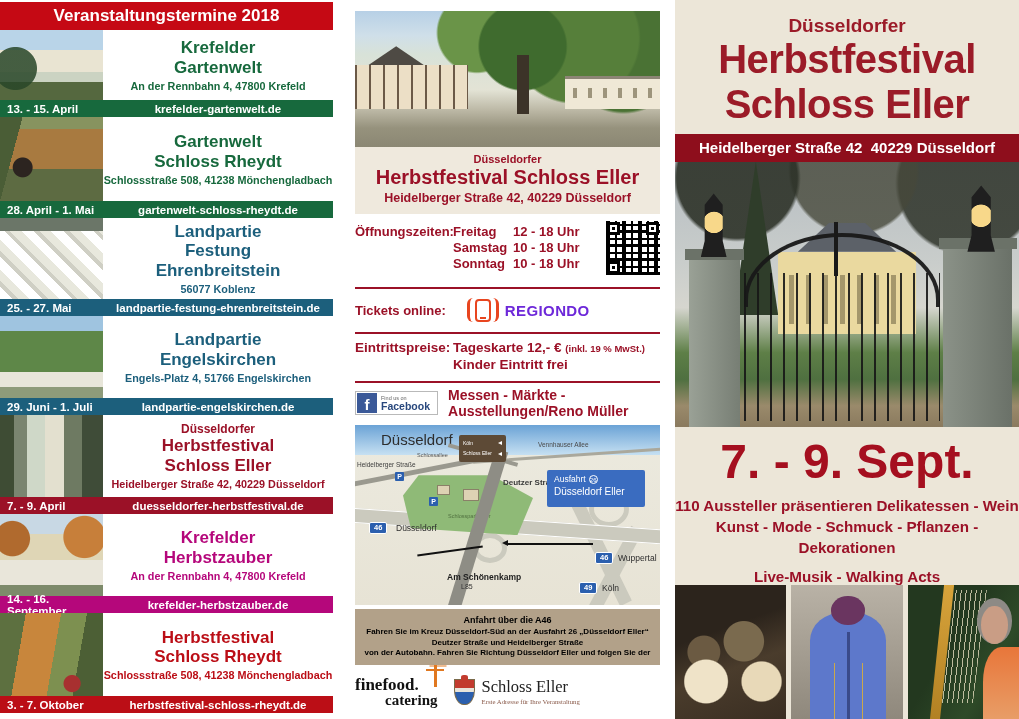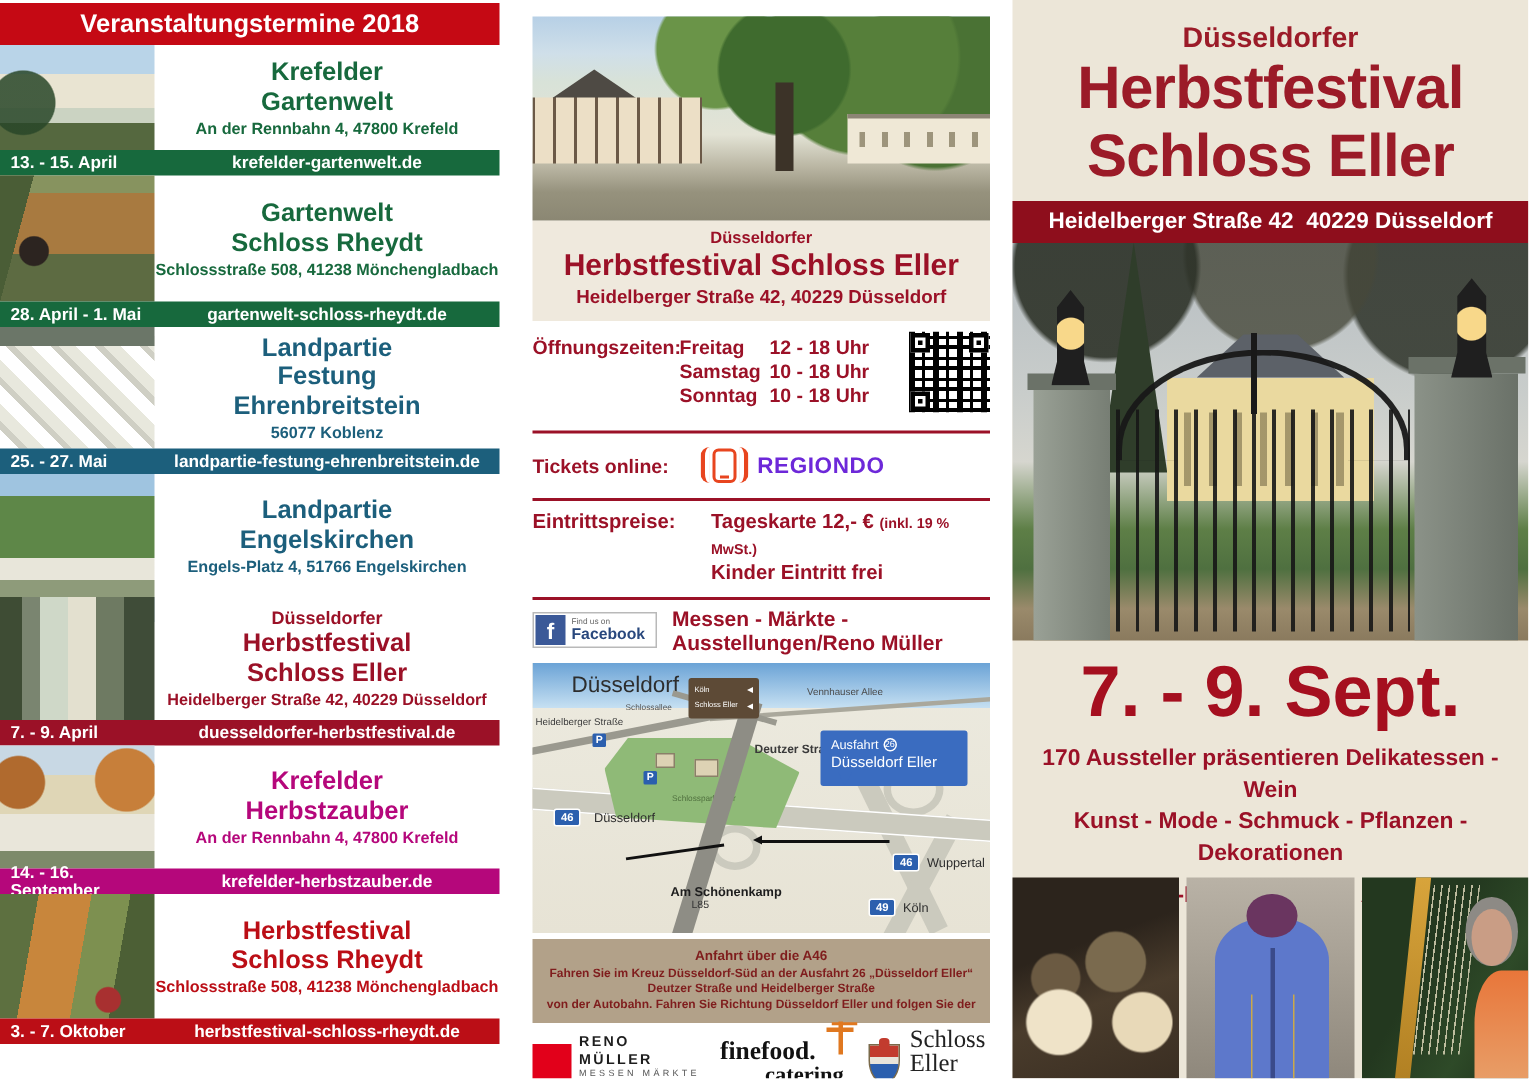--- a/index.html
+++ b/index.html
@@ -81,21 +81,21 @@
   .tickets-row { display:flex; align-items:center; gap:7px; height:30px; font-weight:bold; font-size:13px; }
   .tk-logo { display:flex; align-items:center; gap:2px; margin-left:14px; cursor:pointer; }
   .tk-brl { width:6px; height:24px; border-left:3px solid #e8451f; border-radius:10px 0 0 10px; }
   .tk-brr { width:6px; height:24px; border-right:3px solid #e8451f; border-radius:0 10px 10px 0; }
   .ph-icon { width:16px; height:23px; border:2.5px solid #e8451f; border-radius:4px; position:relative; }
   .ph-icon::after { content:""; position:absolute; bottom:1px; left:50%; margin-left:-3px; width:6px; height:2px; background:#e8451f; }
   .regiondo-text { color:#6d28d9; font-weight:700; font-size:15px; letter-spacing:.4px; margin-left:4px; }
   .prices { display:flex; font-weight:bold; font-size:13.5px; }
   .prices-label { width:98px; flex:none; }
   .price-note { font-size:9.5px; }
-  .price-lines { line-height:1.25;margin-left:21px; }
+  .price-lines { line-height:1.25; }
   .fb-row { display:flex; align-items:center; gap:10px; margin-top:5px; height:28px; }
   .fb-badge { display:flex; align-items:center; gap:4px; border:1px solid #b9b9b9; background:#fff; padding:1px 7px 1px 1px; cursor:pointer; }
   .fb-f { width:20px; height:20px; background:#3b5998; color:#fff; font-weight:bold; font-size:15px;
     display:flex; align-items:flex-end; justify-content:center; line-height:1.1; }
   .fb-texts { display:flex; flex-direction:column; }
   .fb-small { font-size:5.5px; color:#666; }
   .fb-name { font-size:10.5px; font-weight:bold; color:#29487d; line-height:1; }
   .fb-caption { font-size:14px; font-weight:bold; }
 
   
@@ -145,21 +145,21 @@
   .co-l1 { font-size:8.5px; display:flex; align-items:center; gap:3px; }
   .exit-num { display:inline-block; width:9px; height:9px; border:1px solid #fff; border-radius:50%;
     font-size:6px; line-height:8px; text-align:center; }
   .co-l2 { font-size:10px; }
   .arrow-line { position:absolute; background:#111; height:1.5px; }
   .arrA { left:152px; top:118px; width:86px; }
   .arrA::before { content:""; position:absolute; left:-5px; top:-2.8px; border-right:6px solid #111;
     border-top:3.5px solid transparent; border-bottom:3.5px solid transparent; }
   .arrB { left:62px; top:125px; width:66px; transform:rotate(-8deg); }
 
-  .directions { margin-top:4px; background:#b2a189; color:#7f1d1d; text-align:center; padding:5px 4px 6px; font-weight:bold; }
+  .directions { margin-top:4px; background:#b2a189; color:#000000; text-align:center; padding:5px 4px 6px; font-weight:bold; }
   .dir-title { font-size:9px; line-height:1.4; }
   .dir-line { font-size:8px; line-height:1.35; }
   .logos-row { margin-top:6px; display:flex; align-items:center; gap:13px; height:42px; }
   .reno { display:flex; gap:5px; align-items:center; }
   .reno-sq { width:26px; height:26px; background:#e2001a; flex:none; }
   .reno-l1 { font-size:9.5px; font-weight:800; letter-spacing:1.6px; color:#1d1d1d; line-height:1.25; }
   .reno-l2 { font-size:6px; letter-spacing:2.2px; color:#555; line-height:1.3; }
   .finefood { position:relative; padding-right:4px; font-family:"Liberation Serif", serif; color:#111; }
   .ff-l1 { font-size:17px; font-weight:bold; line-height:.95; }
   .ff-l2 { font-size:15px; font-weight:bold; margin-left:30px; line-height:1;font-family:Liberation Serif, serif; }
@@ -282,20 +282,24 @@
     </div>
 
     <div class="event h82">
       <div class="event-photo p4"></div>
       <div class="event-info" style="color: rgb(28, 95, 124);">
         <span class="event-line">Landpartie</span>
         <span class="event-line">Engelskirchen</span>
         <span class="event-addr">Engels-Platz 4, 51766 Engelskirchen</span>
       </div>
     </div>
+    <div class="event-bar" style="background-color: rgb(28, 95, 124);">
+      <span class="bar-date">29. Juni - 1. Juli</span>
+      <span class="bar-url">landpartie-engelskirchen.de</span>
+    </div>
 
     <div class="event h82">
       <div class="event-photo p5"></div>
       <div class="event-info" style="color: rgb(155, 17, 39);">
         <span class="event-pre">Düsseldorfer</span>
         <span class="event-line">Herbstfestival</span>
         <span class="event-line">Schloss Eller</span>
         <span class="event-addr">Heidelberger Straße 42, 40229 Düsseldorf</span>
       </div>
     </div>
@@ -455,28 +459,20 @@
     </div>
 
     <div class="directions">
       <div class="dir-title">Anfahrt über die A46</div>
       <div class="dir-line">Fahren Sie im Kreuz Düsseldorf-Süd an der Ausfahrt 26 „Düsseldorf Eller“</div>
       <div class="dir-line">Deutzer Straße und Heidelberger Straße</div>
       <div class="dir-line">von der Autobahn. Fahren Sie Richtung Düsseldorf Eller und folgen Sie der</div>
     </div>
 
     <div class="logos-row">
-      <div class="reno">
-        <div class="reno-sq"></div>
-        <div>
-          <div class="reno-l1">RENO MÜLLER</div>
-          <div class="reno-l2">MESSEN MÄRKTE</div>
-          <div class="reno-l2">AUSSTELLUNGEN</div>
-        </div>
-      </div>
       <div class="finefood">
         <div class="ff-icon"></div>
         <div class="ff-l1">finefood.</div>
         <div class="ff-l2">catering</div>
       </div>
       <div class="schloss-logo">
         <div class="crest"></div>
         <div class="schloss-texts">
           <div class="schloss-name">Schloss Eller</div>
           <div class="schloss-sub">Erste Adresse für Ihre Veranstaltung</div>
@@ -496,21 +492,21 @@
       <div class="schloss-roof"></div>
       <div class="schloss-c"></div>
       <div class="pil pil-l"></div>
       <div class="pil pil-r"></div>
       <div class="lant lant-l"></div>
       <div class="lant lant-r"></div>
       <div class="arch"></div>
       <div class="bars"></div>
     </div>
     <div class="rc-date">7. - 9. Sept.</div>
-    <div class="rc-line first">170 Aussteller präsentieren Delikatessen - Wein</div>
+    <div class="rc-line first">110 Aussteller präsentieren Delikatessen - Wein</div>
     <div class="rc-line">Kunst - Mode - Schmuck - Pflanzen - Dekorationen</div>
     <div class="rc-line acts">Live-Musik - Walking Acts</div>
     <div class="rc-photos">
       <div class="rc-ph ph-pots"></div>
       <div class="rc-ph ph-jacket">
         <div class="jk"></div>
       </div>
       <div class="rc-ph ph-harp">
         <div class="strings"></div>
         <div class="harp-col"></div>

